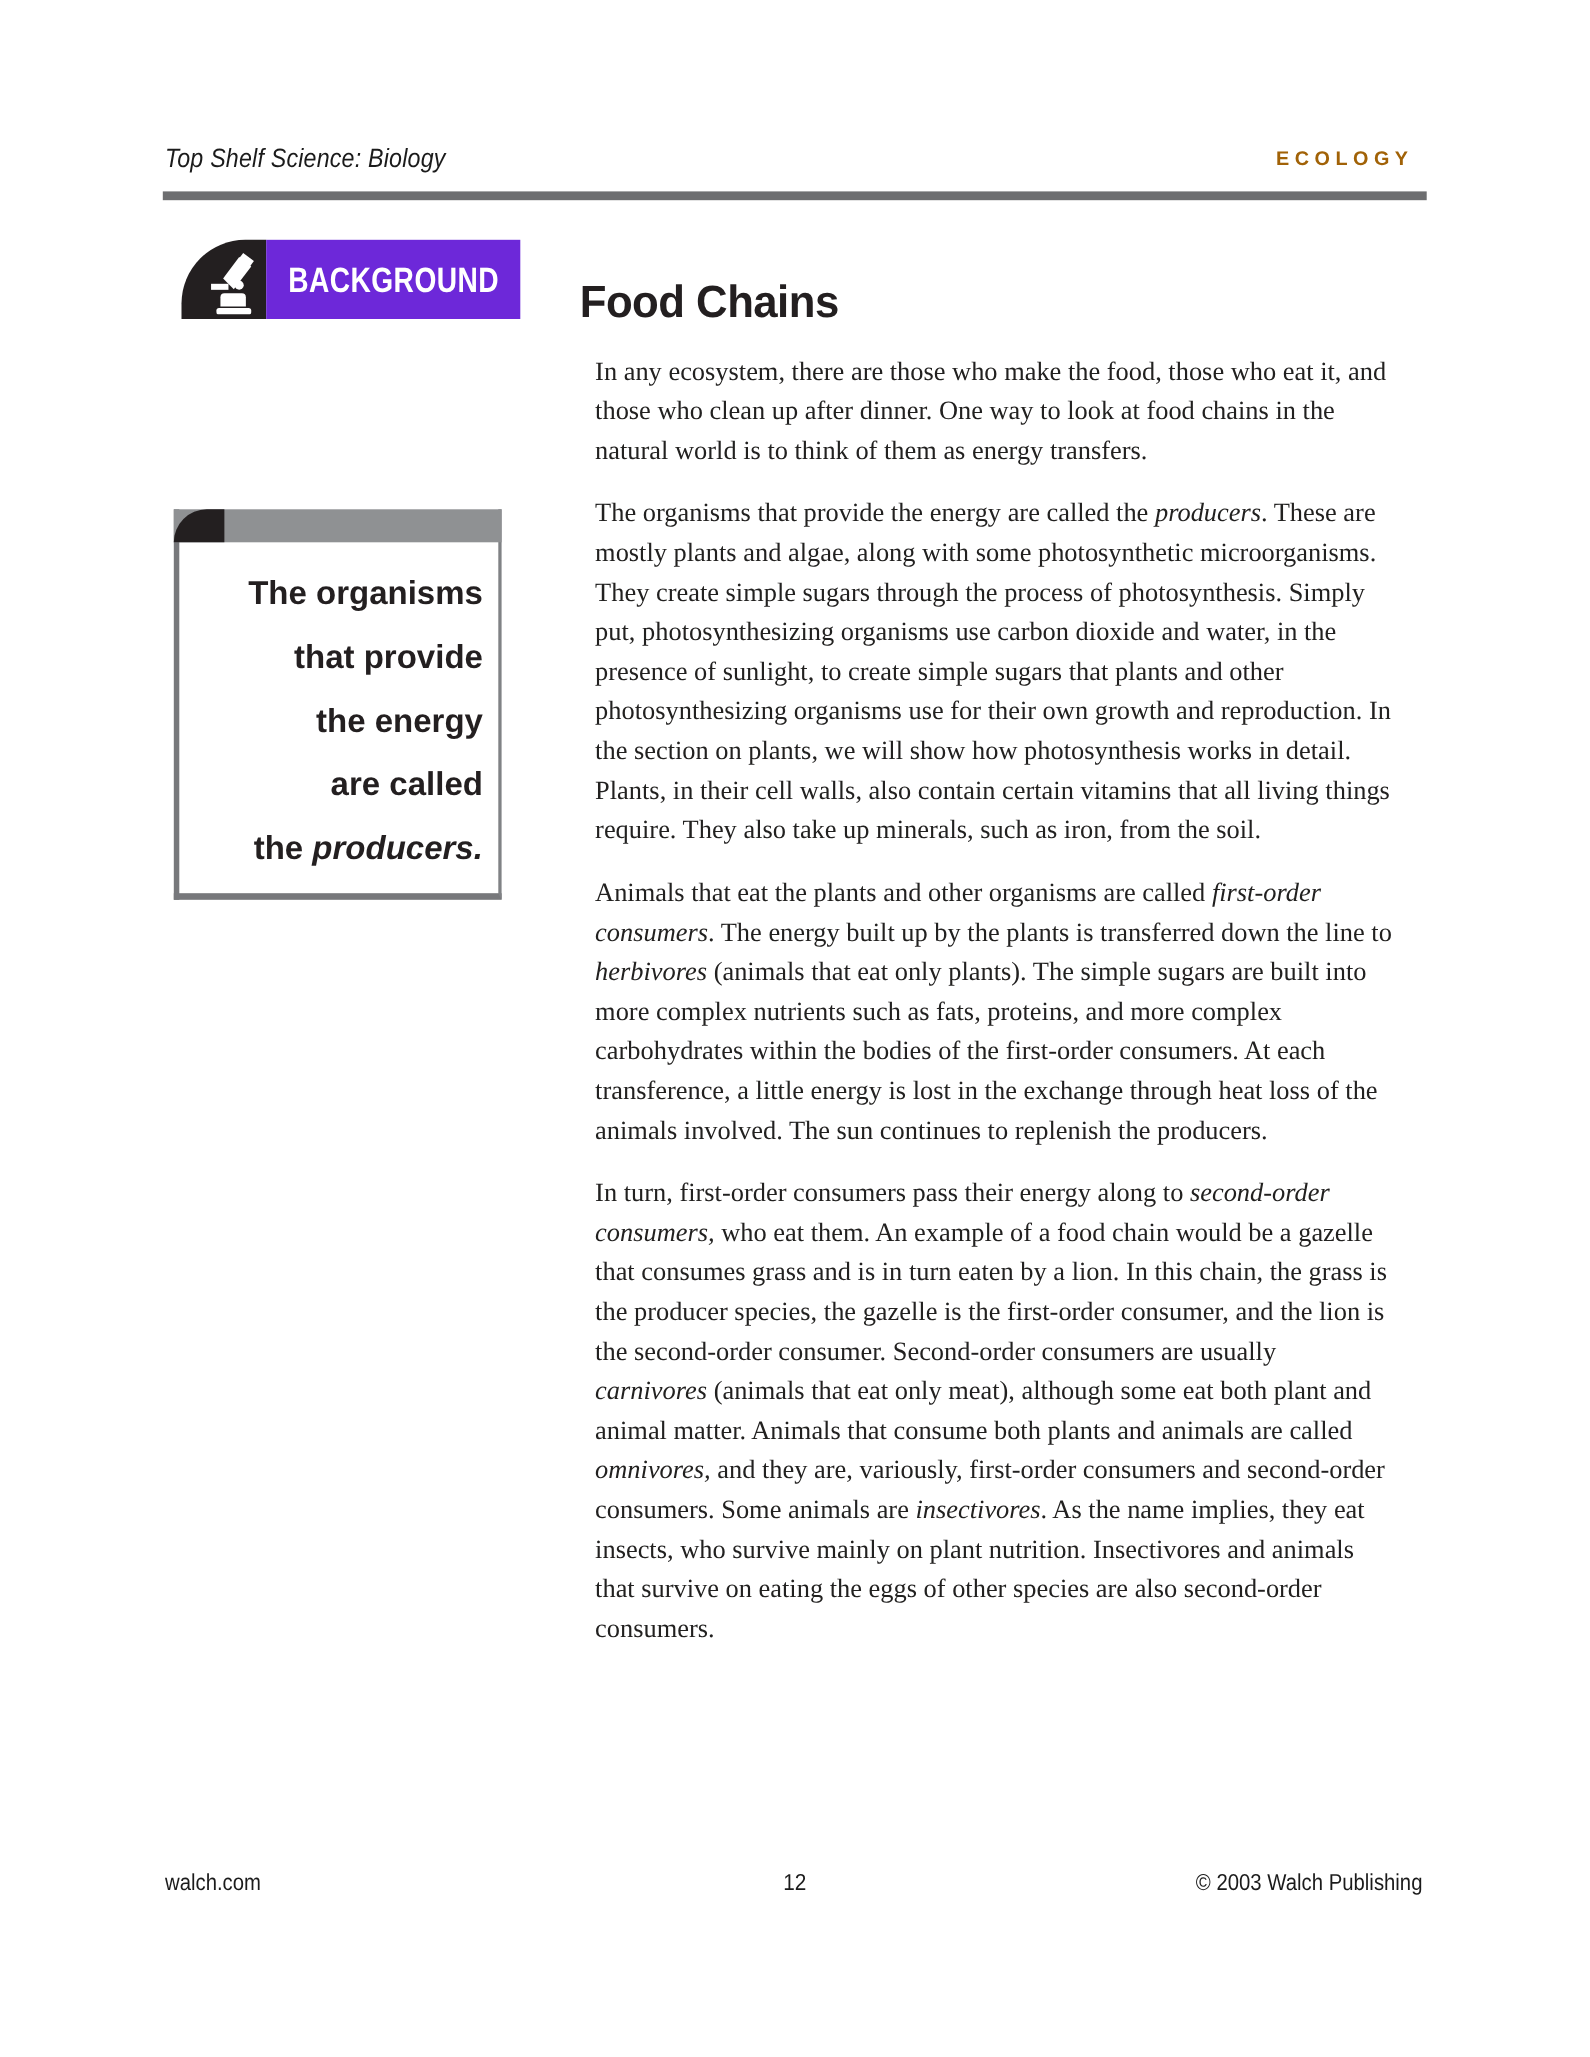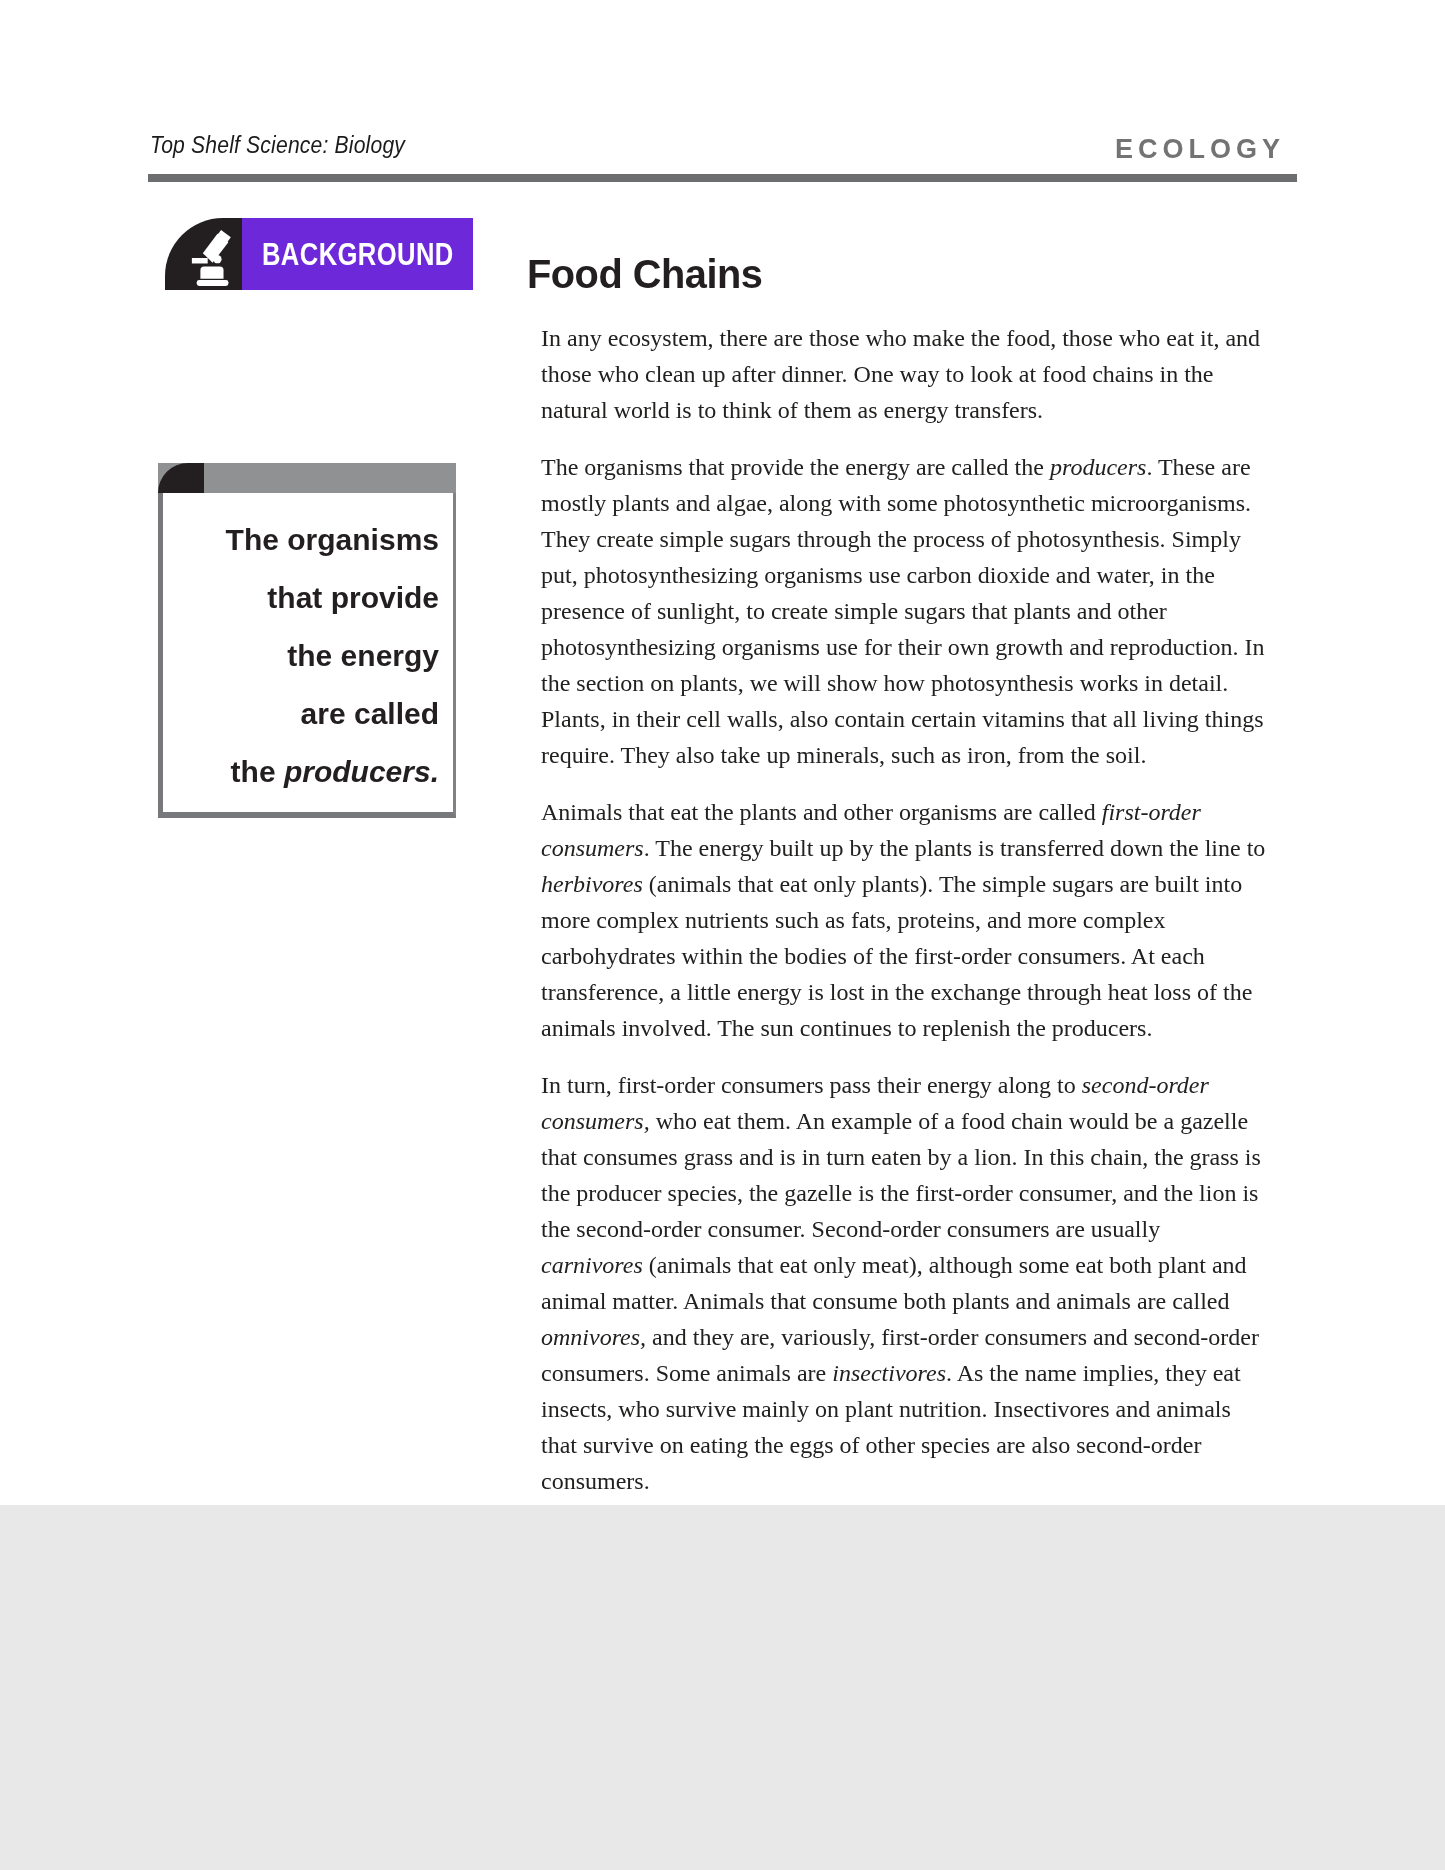--- a/index.html
+++ b/index.html
@@ -1,37 +1,37 @@
 <!DOCTYPE html>
 <html><head>
 <meta charset="utf-8">
 <style>
   html,body{margin:0;padding:0;background:#e8e8e8;}
   .page{
     position:relative;
-    width:1445px;height:1505px;
+    width:1445px;height:1870px;
     background:#ffffff;
     margin:0 auto;
     overflow:hidden;
     font-family:"Liberation Serif",serif;
     color:#231f20;
   }
   
   .running-head-left{
     position:absolute;left:150px;top:131px;
     font-family:"Liberation Sans",sans-serif;
     font-style:italic;font-size:24px;font-weight:500;
     transform:scaleX(.88);transform-origin:left center;
     letter-spacing:.2px;color:#1b1b1b;white-space:nowrap;
   }
   .running-head-right{
     position:absolute;right:160px;top:134px;
     font-family:"Liberation Sans",sans-serif;
-    font-weight:700;font-size:27px;letter-spacing:5px;
-    color:#737373;white-space:nowrap;
+    font-weight:700;font-size:18px;letter-spacing:5px;
+    color:#a16207;white-space:nowrap;
   }
   .head-rule{
     position:absolute;left:148px;top:174px;
     width:1149px;height:8px;background:#6d6e70;
   }
   
   .badge-icon-block{
     position:absolute;left:165px;top:218px;
     width:77px;height:72px;background:#231f20;
     border-radius:58px 0 0 0;

